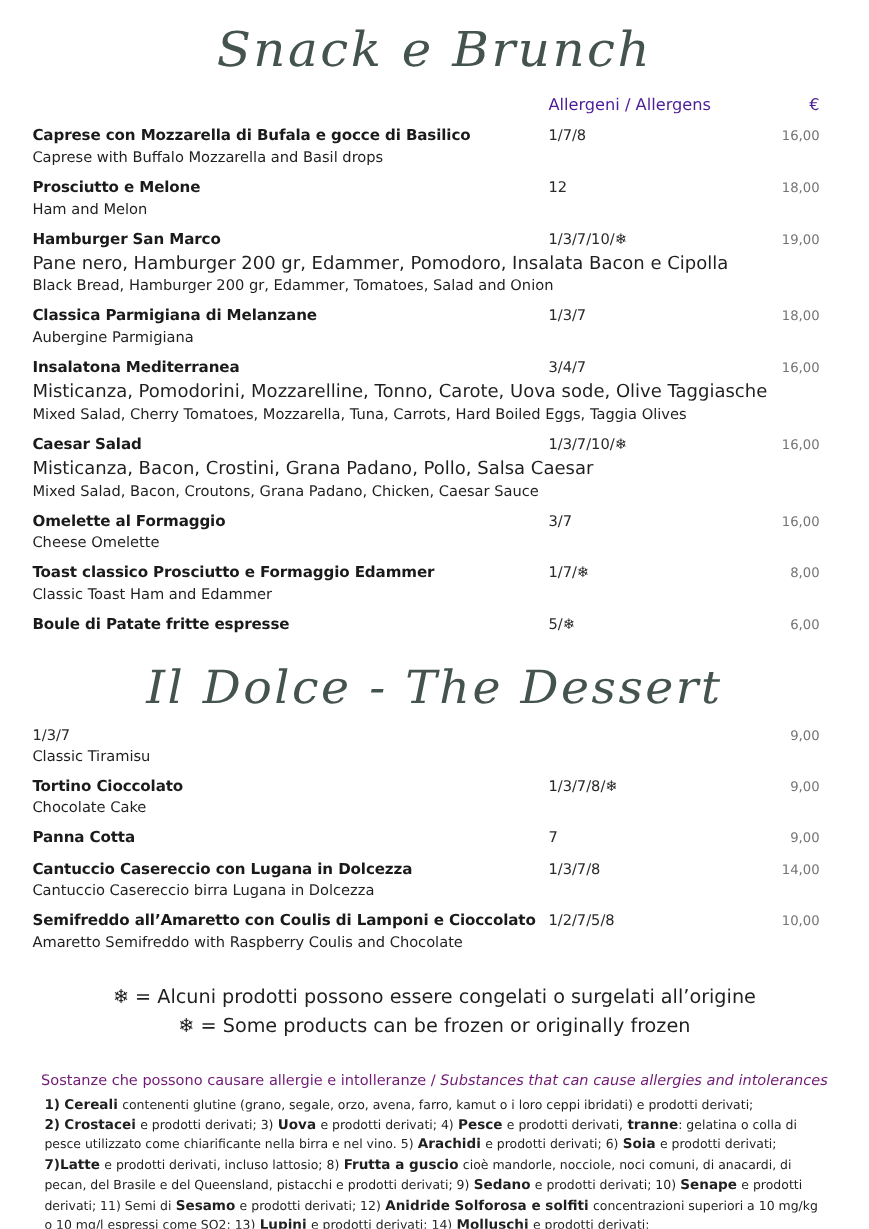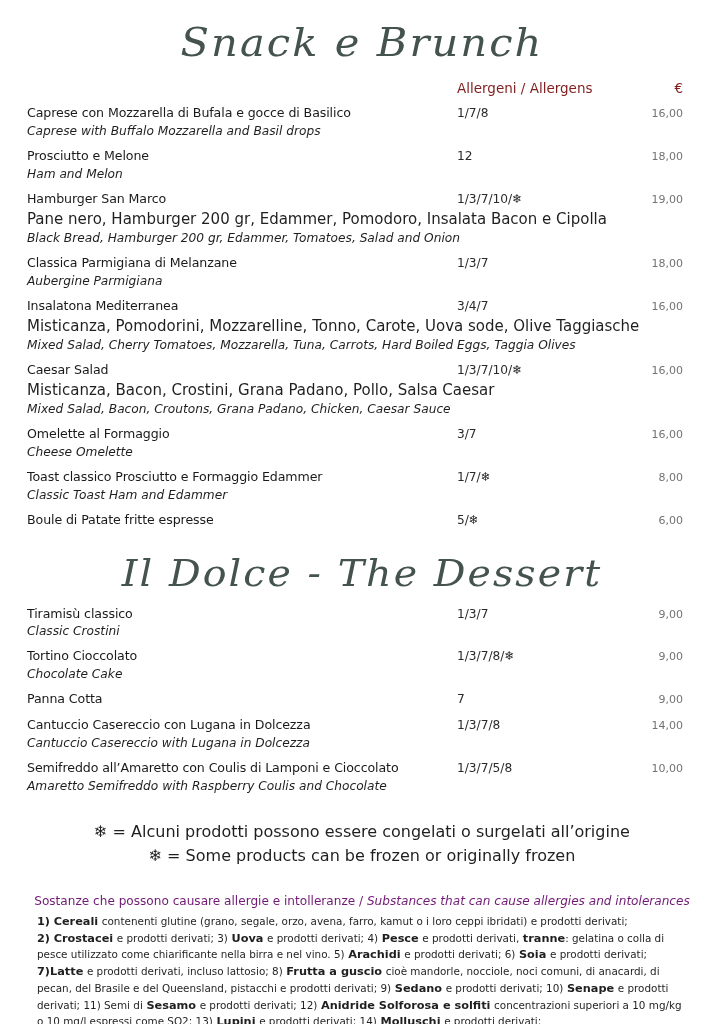--- a/index.html
+++ b/index.html
@@ -44,40 +44,40 @@
     line-height: 1;
     padding-top: 16px;
     padding-bottom: 14px;
   }
 
   
   .col-head {
     display: flex;
     align-items: baseline;
     font-size: 13.5px;
-    color: #7f1d1d;
+    color: #4c1d95;
     margin-top: 12px;
     margin-bottom: 9px;
   }
   .col-head .spacer { flex: 0 0 430px; }
   .col-head .allerg-head { flex: 0 0 150px; text-align: left; }
   .col-head .euro-head { flex: 1 1 auto; text-align: right; padding-right: 14px; }
 
   
   .menu-list { margin: 0; padding: 0; }
   .item {
     margin-bottom: 9px;
   }
   .item-row {
     display: flex;
     align-items: baseline;
   }
   .item-name {
     flex: 0 0 430px;
-    font-weight: normal;
+    font-weight: bold;
     font-size: 12.6px;
     line-height: 1.28;
     letter-spacing: -0.1px;
   }
   .item-allerg {
     flex: 0 0 150px;
     font-size: 12.2px;
     color: #2a2a2a;
     line-height: 1.28;
   }
@@ -90,21 +90,20 @@
     padding-right: 14px;
   }
   .item-desc-it {
     font-size: 15px;
     line-height: 1.34;
     color: #1f1f1f;
     margin-top: 1px;
   }
   .item-desc-en {
     font-size: 12.2px;
-    font-style: italic;
     line-height: 1.34;
     color: #1f1f1f;
     margin-top: 1px;
   }
 
   
   .frozen-note {
     text-align: center;
     font-size: 16px;
     line-height: 1.5;
@@ -233,25 +232,24 @@
     </div>
 
   </div>
 
   <div class="script-title dolce">Il Dolce - The Dessert</div>
 
   <div class="menu-list">
 
     <div class="item">
       <div class="item-row">
-        <div class="item-name">Tiramisù classico</div>
         <div class="item-allerg">1/3/7</div>
         <div class="item-price">9,00</div>
       </div>
-      <div class="item-desc-en">Classic Crostini</div>
+      <div class="item-desc-en">Classic Tiramisu</div>
     </div>
 
     <div class="item">
       <div class="item-row">
         <div class="item-name">Tortino Cioccolato</div>
         <div class="item-allerg">1/3/7/8/❄</div>
         <div class="item-price">9,00</div>
       </div>
       <div class="item-desc-en">Chocolate Cake</div>
     </div>
@@ -263,27 +261,27 @@
         <div class="item-price">9,00</div>
       </div>
     </div>
 
     <div class="item">
       <div class="item-row">
         <div class="item-name">Cantuccio Casereccio con Lugana in Dolcezza</div>
         <div class="item-allerg">1/3/7/8</div>
         <div class="item-price">14,00</div>
       </div>
-      <div class="item-desc-en">Cantuccio Casereccio with Lugana in Dolcezza</div>
+      <div class="item-desc-en">Cantuccio Casereccio birra Lugana in Dolcezza</div>
     </div>
 
     <div class="item">
       <div class="item-row">
         <div class="item-name">Semifreddo all’Amaretto con Coulis di Lamponi e Cioccolato</div>
-        <div class="item-allerg">1/3/7/5/8</div>
+        <div class="item-allerg">1/2/7/5/8</div>
         <div class="item-price">10,00</div>
       </div>
       <div class="item-desc-en">Amaretto Semifreddo with Raspberry Coulis and Chocolate</div>
     </div>
 
   </div>
 
   <div class="frozen-note">
     <div>❄ = Alcuni prodotti possono essere congelati o surgelati all’origine</div>
     <div>❄ = Some products can be frozen or originally frozen</div>

